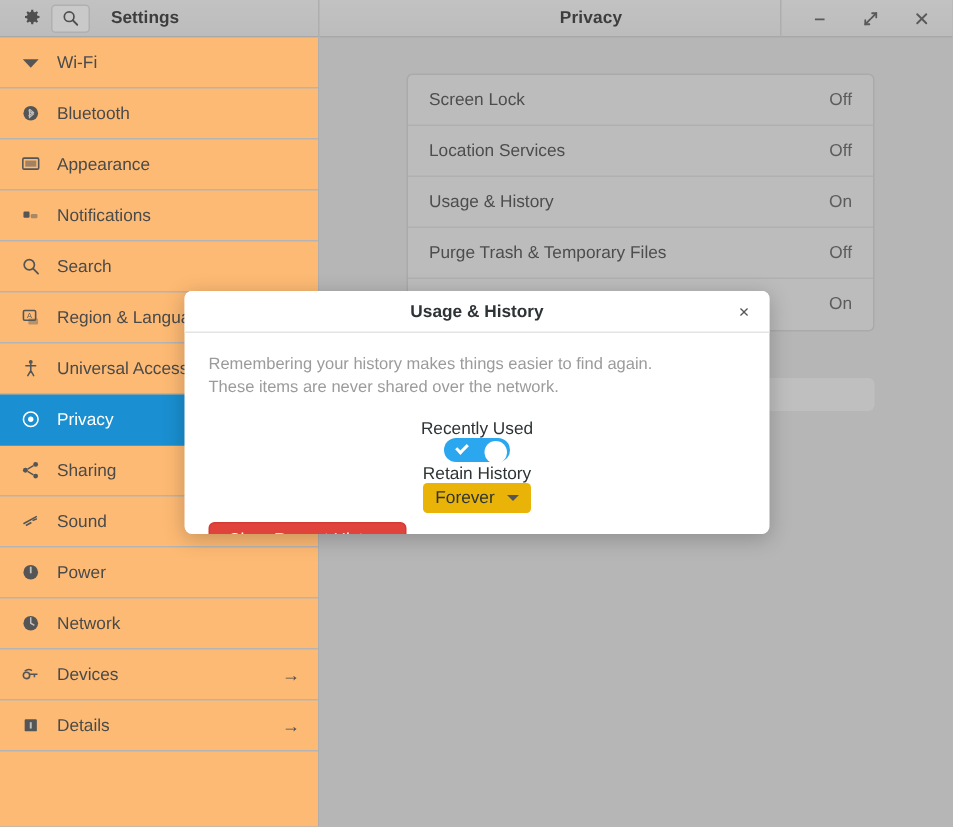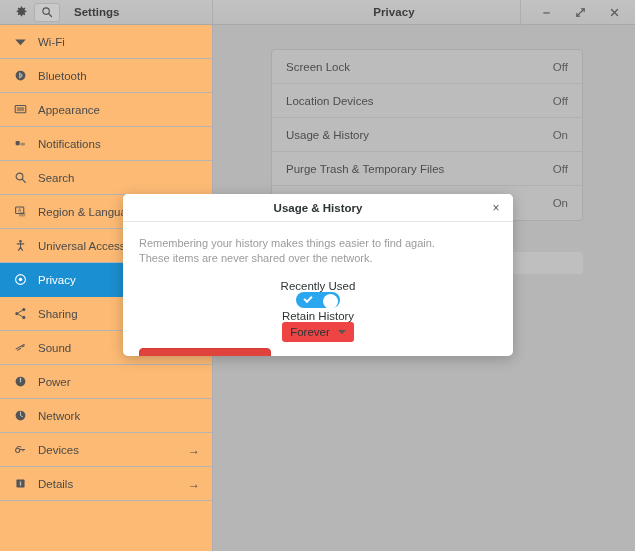--- a/index.html
+++ b/index.html
@@ -179,21 +179,21 @@
     transform: rotate(-45deg);
   }
   .switch .knob {
     position: absolute; right: 2px; top: 2px;
     width: 15px; height: 15px;
     border-radius: 50%;
     background: #ffffff;
   }
   .dropdown {
     display: flex; align-items: center; gap: 8px;
-    background: #ef4444;
+    background: #eab308;
     border-radius: 3px;
     padding: 4px 8px;
     font-size: 11.5px; color: #2e3436; justify-content: center;
   }
   .dropdown .caret {
     width: 0; height: 0;
     border-left: 4px solid transparent;
     border-right: 4px solid transparent;
     border-top: 4px solid #555;
   }
@@ -418,21 +418,21 @@
 
   </div>
 
   <div class="content">
     <div class="card">
       <div class="card-row">
         <span class="r-label">Screen Lock</span>
         <span class="r-value">Off</span>
       </div>
       <div class="card-row">
-        <span class="r-label">Location Devices</span>
+        <span class="r-label">Location Services</span>
         <span class="r-value">Off</span>
       </div>
       <div class="card-row">
         <span class="r-label">Usage &amp; History</span>
         <span class="r-value">On</span>
       </div>
       <div class="card-row">
         <span class="r-label">Purge Trash &amp; Temporary Files</span>
         <span class="r-value">Off</span>
       </div>

